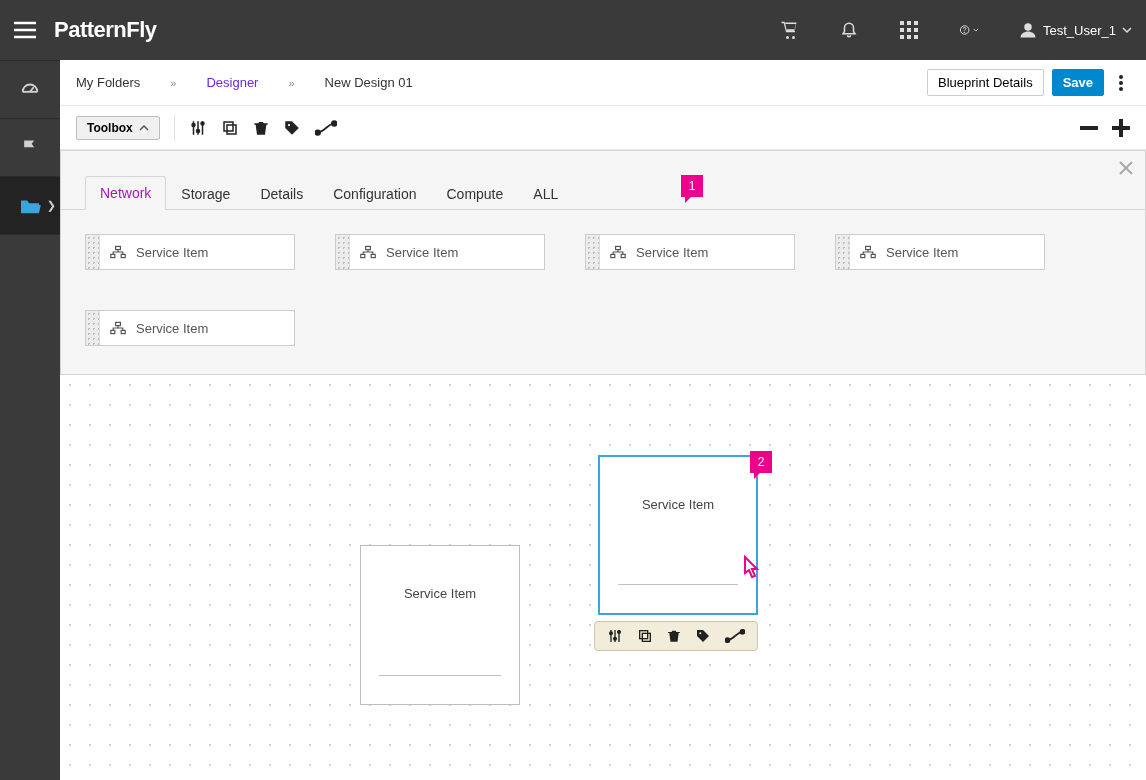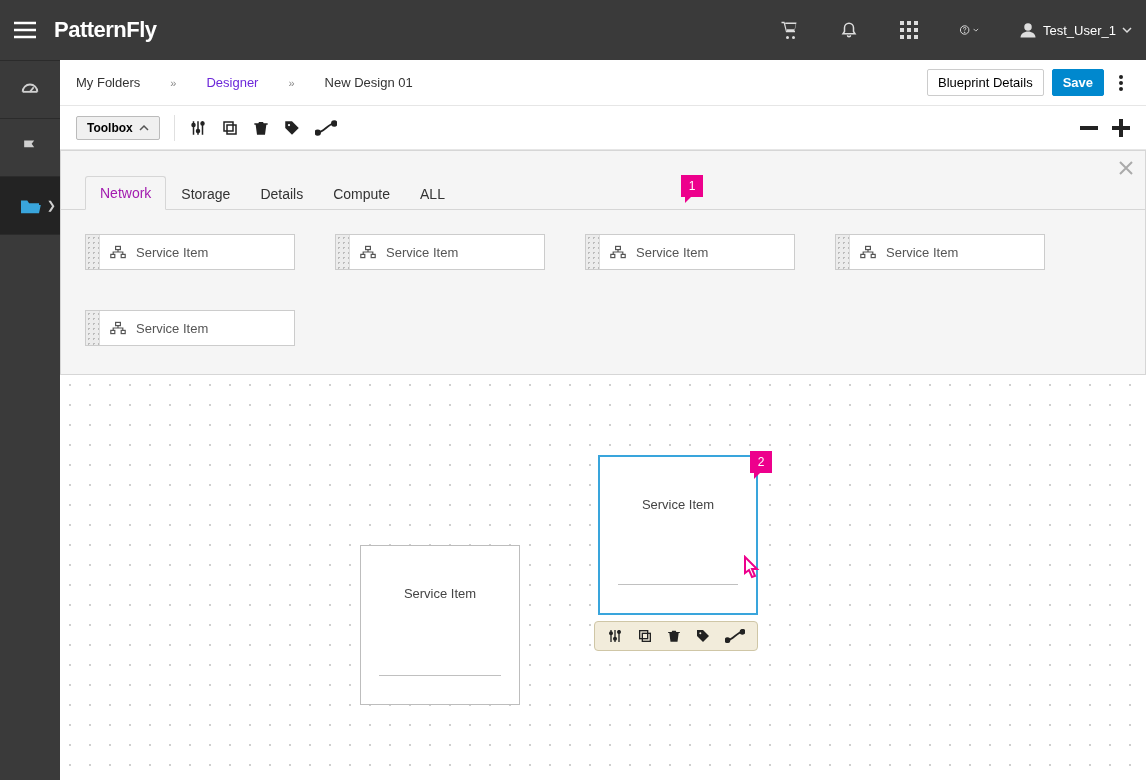--- a/index.html
+++ b/index.html
@@ -376,20 +376,21 @@
         <div class="toolbox-close">
           <svg width="14" height="14" viewBox="0 0 14 14" stroke="#aaa" stroke-width="2">
               <path d="M1 1l12 12M13 1L1 13"></path>
             </svg>
         </div>
         <div class="marker" style="left:620px; top:24px;">1</div>
         <div class="tabs-bar">
           <div class="tab active">Network</div>
           <div class="tab">Storage</div>
           <div class="tab">Details</div>
+          <div class="tab">Configuration</div>
           <div class="tab">Compute</div>
           <div class="tab">ALL</div>
         </div>
         <div class="toolbox-items">
           <div class="svc-item">
             <div class="svc-handle"></div>
             <div class="svc-icon">
                 <svg width="16" height="14" viewBox="0 0 20 16" fill="none" stroke="#555" stroke-width="1.5">
                   <rect x="7" y="1" width="6" height="4"></rect>
                   <rect x="1" y="11" width="5" height="4"></rect>

